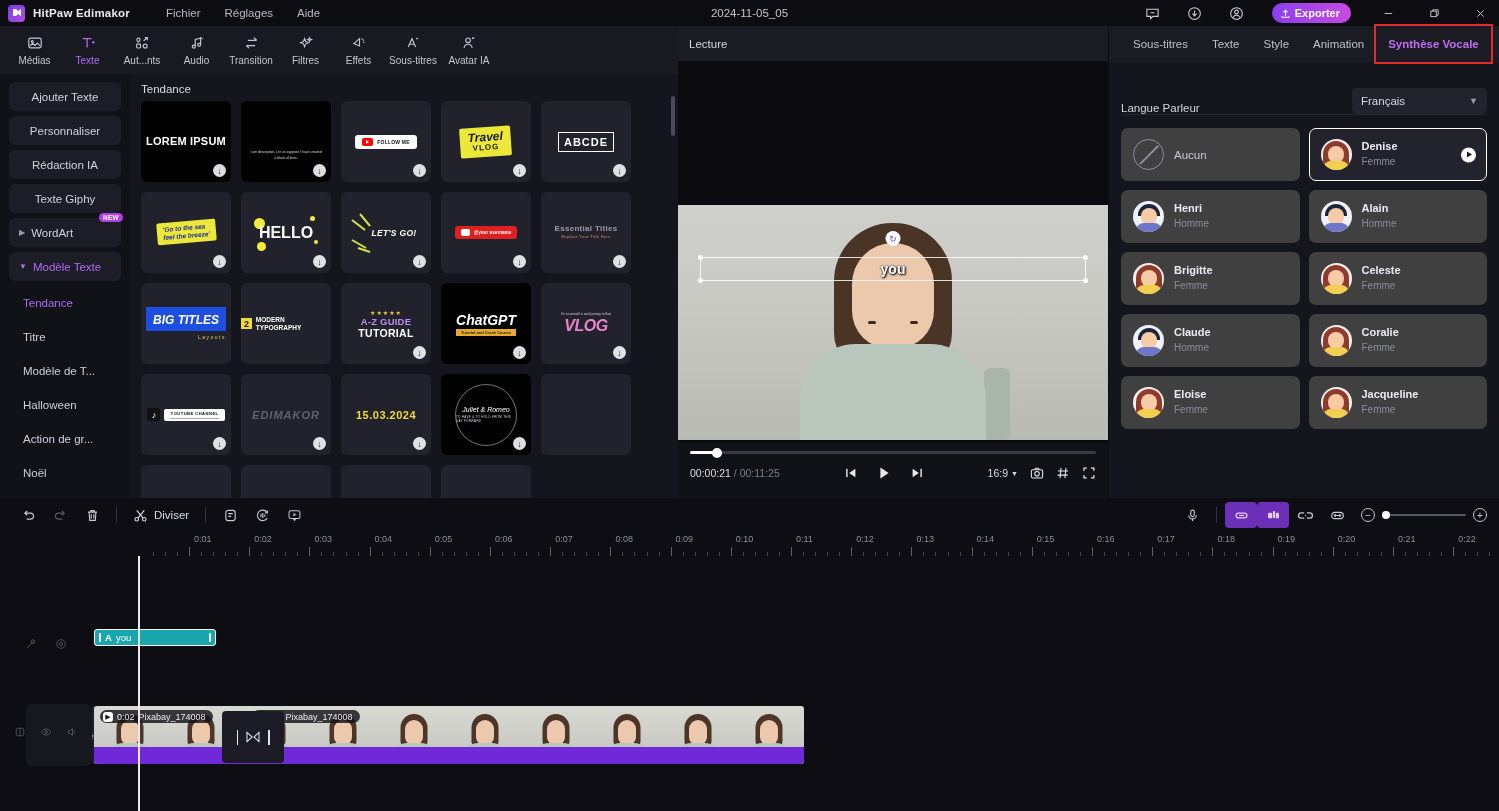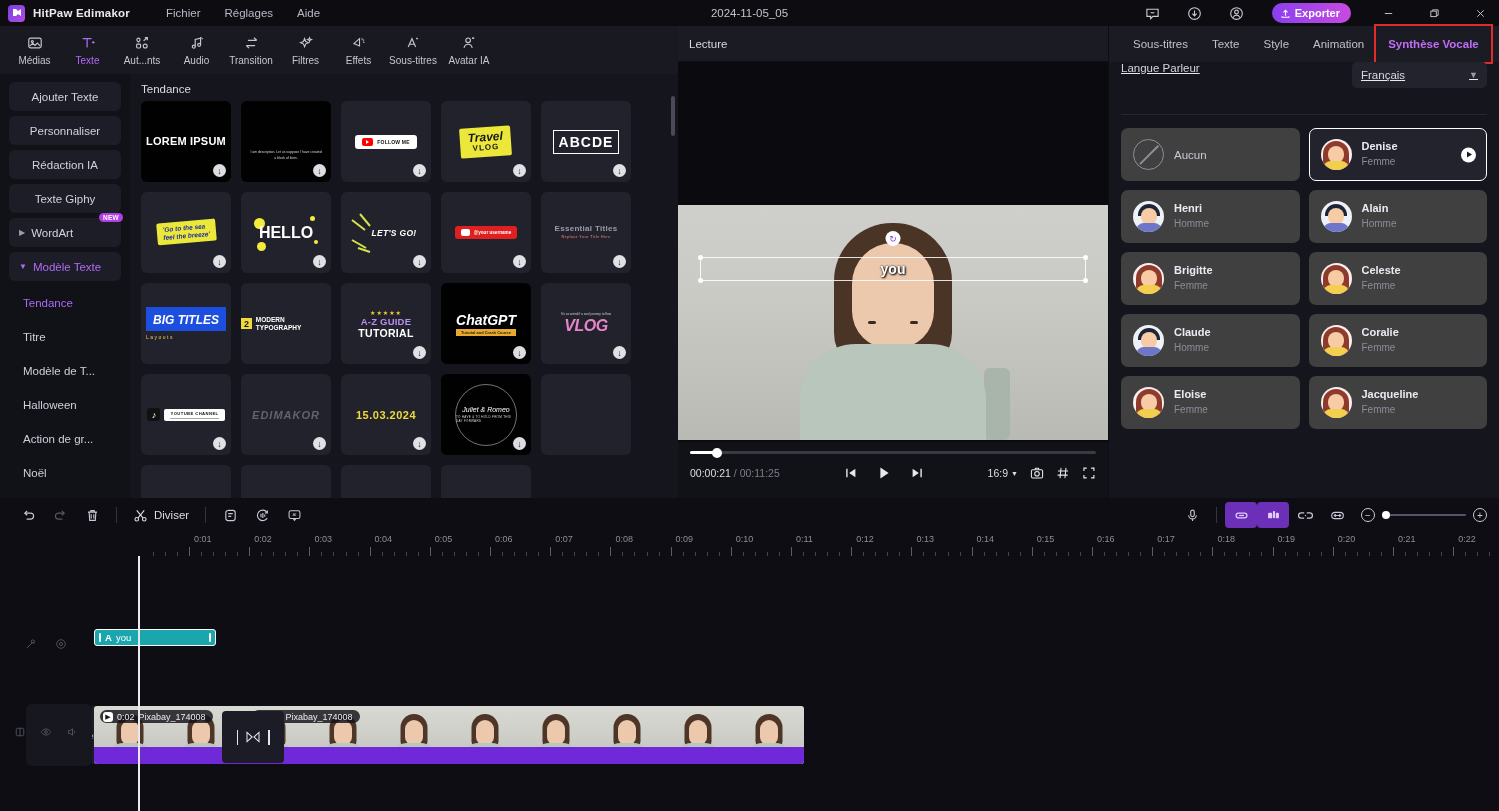--- a/index.html
+++ b/index.html
@@ -108,21 +108,21 @@
   .t-lorem { font-family:"Liberation Sans",sans-serif; font-weight:800; color:#fff; font-size:17px; letter-spacing:.5px;}
   .t-lorem2 { font-weight:800; color:#fff; font-size:11px; letter-spacing:.2px;}
   .t-small { font-size:3.4px; color:#d8d8d8; line-height:1.5; padding:0 8px; margin-top:28px;}
   .pill-wh { background:#fff; border-radius:3px; padding:3px 7px; display:flex; align-items:center; gap:4px; }
   .yt { width:11px; height:8px; background:#f00; border-radius:2px; display:flex;align-items:center;justify-content:center;}
   .yt::after { content:''; border-left:3px solid #fff; border-top:2px solid transparent; border-bottom:2px solid transparent;}
   .pill-txt { font-size:5px; font-weight:800; color:#111; letter-spacing:.2px;}
   .travel { background:#ece83a; transform:rotate(-4deg); padding:4px 8px 5px; border-radius:2px; }
   .travel b { display:block; font-size:12px; color:#17171c; font-style:italic; font-weight:800; line-height:1;}
   .travel span { display:block; font-size:8px; color:#17171c; font-weight:800; letter-spacing:1px; text-align:center;}
-  .abcde { border:1.5px solid #fff; padding:3px 5px; font-size:14px; font-weight:700; color:#fff; letter-spacing:1px;}
+  .abcde { border:1.5px solid #fff; padding:3px 5px; font-size:11px; font-weight:700; color:#fff; letter-spacing:1px;}
   .gotosea { background:#ece83a; transform:rotate(-5deg); padding:3px 6px; border-radius:2px;}
   .gotosea i { display:block; font-size:6.5px; font-weight:800; color:#2230a0; font-style:italic; line-height:1.25;}
   .hello { font-size:16px; font-weight:800; color:#fff; position:relative; z-index:2;}
   .dot-y { position:absolute; border-radius:50%; background:#f3ec3c; }
   .letsgo { font-size:8.5px; font-weight:800; color:#fff; font-style:italic; letter-spacing:.3px;}
   .redpill { background:#e02020; border-radius:3px; padding:3px 6px; display:flex; align-items:center; gap:4px;}
   .redpill .ytw { width:9px;height:7px;background:#fff;border-radius:2px;}
   .redpill span { font-size:4.6px; font-weight:800; color:#fff;}
   .ess { font-size:8px; font-weight:700; color:#9b9bb0; letter-spacing:.3px;}
   .ess small { display:block; font-size:3.6px; color:#c06a6a; margin-top:2px; letter-spacing:.4px;}
@@ -187,21 +187,21 @@
   .pc-right { display:flex; align-items:center; gap:12px; }
   .ratio { font-size:10.5px; color:#dcdce6; display:flex; align-items:center; gap:3px; cursor:pointer;}
 
   
   .rpanel { width: 391px; background:#15151d; display:flex; flex-direction:column; flex:0 0 391px; border-left:1px solid #0d0d13;}
   .rtabs { height:36px; background:#1b1b24; display:flex; align-items:center; padding-left:12px; gap:0; position:relative;}
   .rtab { font-size:11.5px; color:#c0c0cc; padding:0 12px; height:36px; display:flex; align-items:center; cursor:pointer;}
   .rtab.active { color:#c06ef5; font-weight:600;}
   .hl-red { outline:2px solid #e22b2b; outline-offset:0px; }
   .rbody { flex:1 1 auto; padding: 0 12px; overflow:hidden; position:relative;}
-  .lang-row { display:flex; align-items:flex-start; height:52px;text-decoration:underline; }
+  .lang-row { display:flex; align-items:flex-end; height:52px; }
   .lang-label { font-size:11.5px; color:#d5d5e0;}
   .lang-sel {
     margin-left:auto; width:135px; height:26px; border-radius:5px; background:#23232e;
     display:flex; align-items:center; padding:0 9px; font-size:11.5px; color:#d8d8e4; cursor:pointer;
   }
   .lang-sel .cv { margin-left:auto; font-size:9px; color:#9a9aa8;}
   .divider { height:1px; background:#26262f; }
   .voices { display:grid; grid-template-columns: 1fr 1fr; gap:9px; padding-top:13px; }
   .vcard {
     height:53px; border-radius:7px; background:#404040; display:flex; align-items:center;
@@ -558,21 +558,21 @@
             </div>
 
             <div class="cell">
               <div class="tn ess">
                 <span>Essential Titles</span>
                 <small>Replace Your Title Here</small>
               </div>
               <div class="dl">↓</div>
             </div>
             <div class="cell">
-              <div style="text-align:left">
+              <div style="text-align:right">
                 <div class="bigt"><b>BIG TITLES</b></div>
                 <div class="bigt-l">Layouts</div>
               </div>
             </div>
             <div class="cell">
               <div class="modtyp">
                 <span class="num">2</span>
                 <span class="tx">MODERN TYPOGRAPHY</span>
               </div>
             </div>

